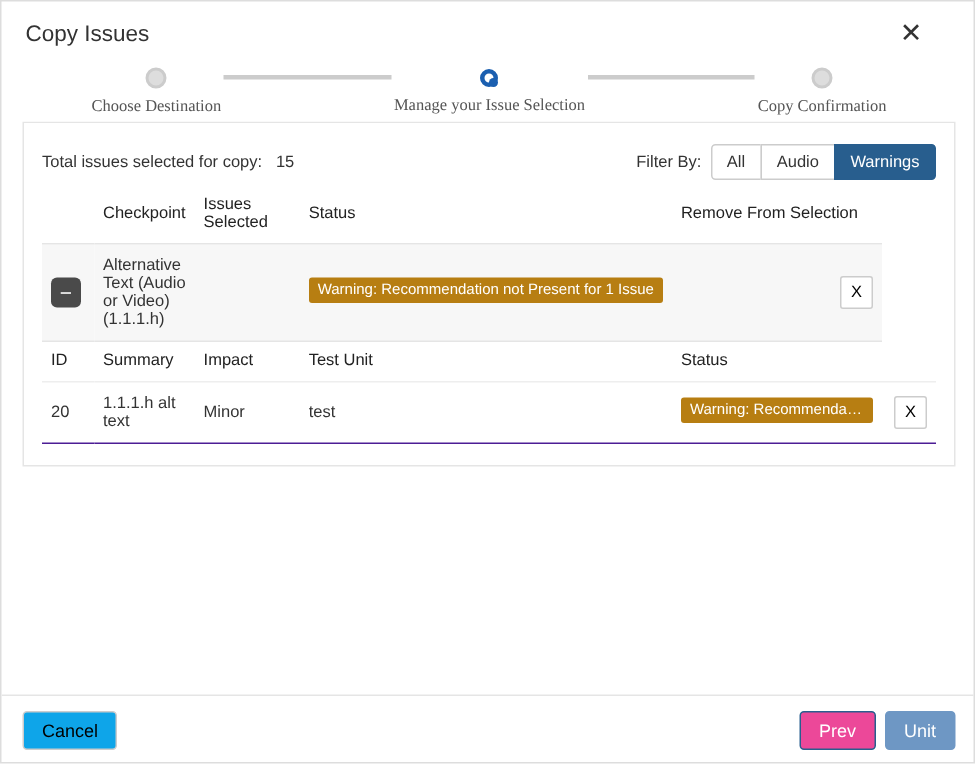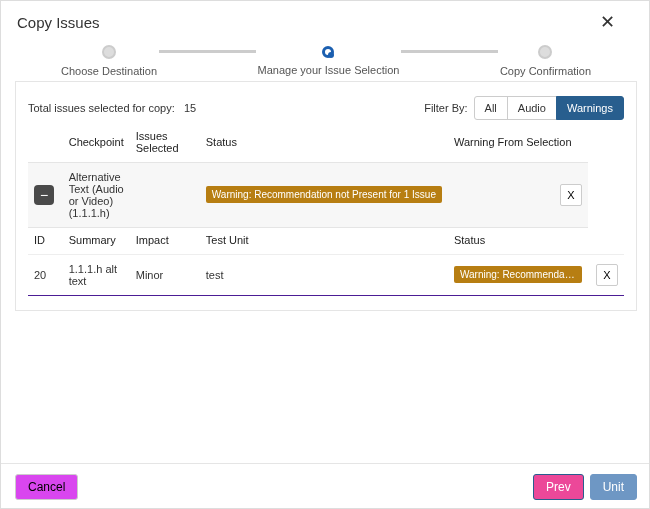--- a/index.html
+++ b/index.html
@@ -80,20 +80,21 @@
     background: #ccc;
     margin: 0 2px;
     position: relative;
     top: -10px;
   }
   .step-label {
     margin-top: 6px;
     font-size: 11px;
     color: #555;
     white-space: nowrap;
+    font-family: Liberation Serif, serif;
   }
   .modal-body {
     flex: 1;
     padding: 0 14px 10px 14px;
     overflow: auto;
   }
   .panel {
     border: 1px solid #e5e5e5;
     background: #fff;
     padding: 14px 12px;
@@ -222,21 +223,21 @@
     border-top: 1px solid #e5e5e5;
     padding: 10px 14px;
     display: flex;
     align-items: center;
     justify-content: space-between;
   }
   .btn {
     font-size: 12px;
     padding: 5px 12px;
     border: 1px solid #ccc;
-    background: #d946ef;
+    background: #0ea5e9;
     border-radius: 3px;
     cursor: pointer;
   }
   .btn-primary {
     background: #ec4899;
     border-color: #285e8e;
     color: #fff;
   }
   .btn-primary.soft {
     background: #6e97c4;
@@ -290,21 +291,21 @@
         </div>
       </div>
 
       <table class="grp">
         <thead>
           <tr>
             <th class="col-exp"></th>
             <th class="col-chk">Checkpoint</th>
             <th class="col-iss">Issues Selected</th>
             <th class="col-stat">Status</th>
-            <th class="col-rem th-remove">Warning From Selection</th>
+            <th class="col-rem th-remove">Remove From Selection</th>
           </tr>
         </thead>
         <tbody>
           <tr class="group-row">
             <td>
               <span class="expander">−</span>
             </td>
             <td>Alternative Text (Audio or Video) (1.1.1.h)</td>
             <td></td>
             <td>

